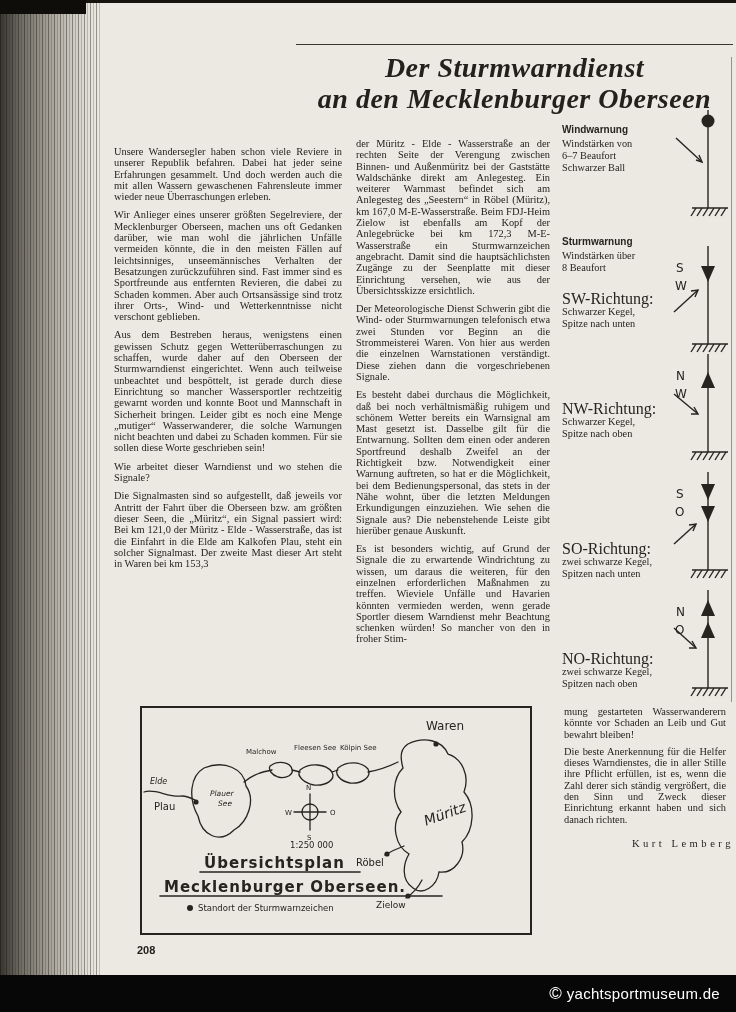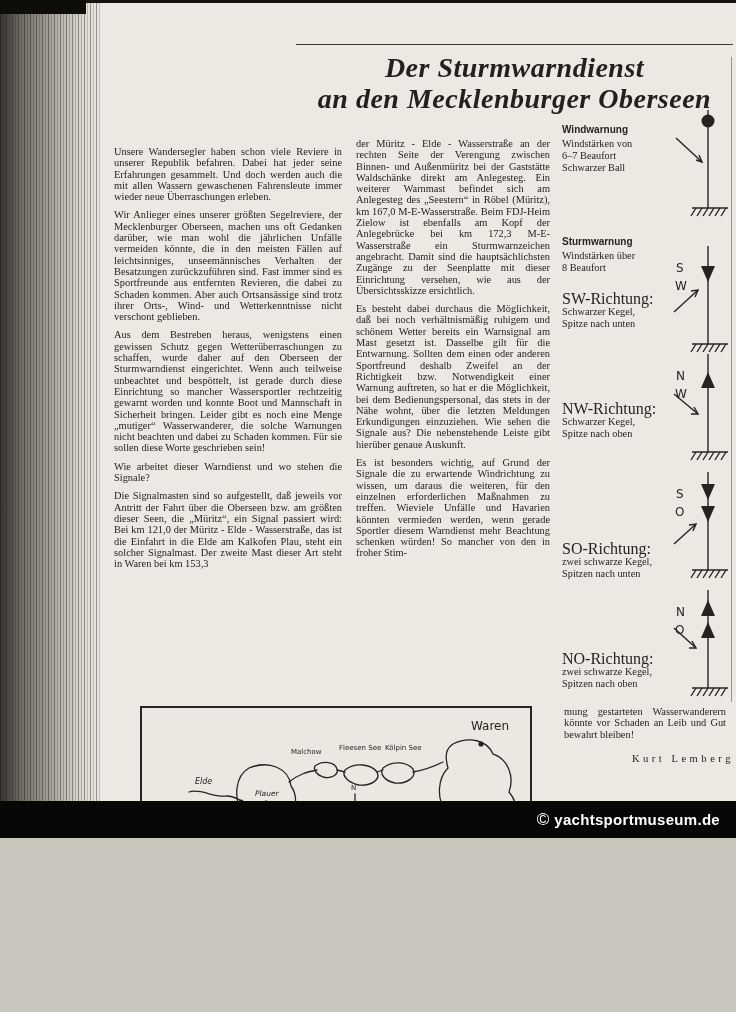--- a/index.html
+++ b/index.html
@@ -1,17 +1,17 @@
 <!DOCTYPE html>
 <html><head>
 <meta charset="utf-8">
 <style>
   html,body{margin:0;padding:0;}
   body{width:736px;height:1012px;overflow:hidden;background:#c9c6bd;}
-  .scan{position:relative;width:736px;height:838px;background:#ebe9e2;overflow:hidden;
+  .scan{position:relative;width:736px;height:1012px;background:#ebe9e2;overflow:hidden;
         font-family:"Liberation Serif", serif;color:#26241f;}
   
   .book-edge{position:absolute;left:0;top:0;width:100px;height:975px;
     background:linear-gradient(90deg,#37352f 0%,#6d6a62 20%,#a29e95 48%,#ccc9c0 72%,#e2e0d8 88%,#ebe9e2 100%);}
   .book-edge::after{content:"";position:absolute;inset:0;
     background:repeating-linear-gradient(90deg,rgba(18,16,12,.40) 0 1px,rgba(0,0,0,0) 1px 3px,rgba(35,32,27,.22) 3px 4px,rgba(0,0,0,0) 4px 6px);}
   .scan-top{position:absolute;top:0;left:0;width:736px;height:3px;background:#16140f;}
   .scan-corner{position:absolute;top:0;left:0;width:86px;height:14px;background:#0e0d0a;}
   .right-rule{position:absolute;left:731px;top:57px;width:1px;height:645px;background:rgba(42,39,32,.45);}
 
@@ -35,32 +35,32 @@
   .sig-head{font-family:"Liberation Sans",sans-serif;font-weight:bold;font-size:10px;margin-bottom:2px;}
   .sig-dir{font-size:16px;margin-bottom:1px;}
   .sig-body{white-space:pre-line;}
 
   
   .mast{position:absolute;left:666px;width:70px;height:122px;}
   .mast svg{display:block;}
 
   
   .map-box{position:absolute;left:140px;top:706px;width:392px;height:229px;
-    border:2px solid #26241f;background:#eae8e0;box-sizing:border-box;padding-left:45px;}
+    border:2px solid #26241f;background:#eae8e0;box-sizing:border-box;}
   .map-box svg{display:block;}
 
   .page-num{position:absolute;left:137px;top:944px;font-family:"Liberation Sans",sans-serif;
     font-weight:bold;font-size:11px;color:#23211b;}
 
   
   .watermark-bar{position:absolute;left:0;bottom:0;width:736px;height:37px;background:#070707;
     display:flex;align-items:center;justify-content:flex-end;padding-right:16px;box-sizing:border-box;
     font-family:"Liberation Sans",sans-serif;color:#fff;}
   .copy-icon{font-size:17px;margin-right:5px;line-height:1;}
-  .wm-text{font-size:15px;letter-spacing:.3px;font-weight:bold;}
+  .wm-text{font-size:15px;letter-spacing:.3px;}
 </style>
 </head>
 <body>
 
 <div class="scan">
 
   <div class="book-edge"></div>
   <div class="scan-top"></div>
   <div class="scan-corner"></div>
   <div class="right-rule"></div>
@@ -73,20 +73,21 @@
   <div class="col col1">
     <p>Unsere Wandersegler haben schon viele Reviere in unserer Republik befahren. Dabei hat jeder seine Erfahrungen gesammelt. Und doch werden auch die mit allen Wassern gewaschenen Fahrensleute immer wieder neue Überraschungen erleben.</p>
     <p>Wir Anlieger eines unserer größten Segelreviere, der Mecklenburger Oberseen, machen uns oft Gedanken darüber, wie man wohl die jährlichen Unfälle vermeiden könnte, die in den meisten Fällen auf leichtsinniges, unseemännisches Verhalten der Besatzungen zurückzuführen sind. Fast immer sind es Sportfreunde aus entfernten Revieren, die dabei zu Schaden kommen. Aber auch Ortsansässige sind trotz ihrer Orts-, Wind- und Wetterkenntnisse nicht verschont geblieben.</p>
     <p>Aus dem Bestreben heraus, wenigstens einen gewissen Schutz gegen Wetterüberraschungen zu schaffen, wurde daher auf den Oberseen der Sturmwarndienst eingerichtet. Wenn auch teilweise unbeachtet und bespöttelt, ist gerade durch diese Einrichtung so mancher Wassersportler rechtzeitig gewarnt worden und konnte Boot und Mannschaft in Sicherheit bringen. Leider gibt es noch eine Menge „mutiger“ Wasserwanderer, die solche Warnungen nicht beachten und dabei zu Schaden kommen. Für sie sollen diese Worte geschrieben sein!</p>
     <p>Wie arbeitet dieser Warndienst und wo stehen die Signale?</p>
     <p>Die Signalmasten sind so aufgestellt, daß jeweils vor Antritt der Fahrt über die Oberseen bzw. am größten dieser Seen, die „Müritz“, ein Signal passiert wird: Bei km 121,0 der Müritz - Elde - Wasserstraße, das ist die Einfahrt in die Elde am Kalkofen Plau, steht ein solcher Signalmast. Der zweite Mast dieser Art steht in Waren bei km 153,3</p>
   </div>
 
   <div class="col col2">
     <p>der Müritz - Elde - Wasserstraße an der rechten Seite der Verengung zwischen Binnen- und Außenmüritz bei der Gaststätte Waldschänke direkt am Anlegesteg. Ein weiterer Warnmast befindet sich am Anlegesteg des „Seestern“ in Röbel (Müritz), km 167,0 M-E-Wasserstraße. Beim FDJ-Heim Zielow ist ebenfalls am Kopf der Anlegebrücke bei km 172,3 M-E-Wasserstraße ein Sturmwarnzeichen angebracht. Damit sind die hauptsächlichsten Zugänge zu der Seenplatte mit dieser Einrichtung versehen, wie aus der Übersichtsskizze ersichtlich.</p>
+    <p>Der Meteorologische Dienst Schwerin gibt die Wind- oder Sturmwarnungen telefonisch etwa zwei Stunden vor Beginn an die Strommeisterei Waren. Von hier aus werden die einzelnen Warnstationen verständigt. Diese ziehen dann die vorgeschriebenen Signale.</p>
     <p>Es besteht dabei durchaus die Möglichkeit, daß bei noch verhältnismäßig ruhigem und schönem Wetter bereits ein Warnsignal am Mast gesetzt ist. Dasselbe gilt für die Entwarnung. Sollten dem einen oder anderen Sportfreund deshalb Zweifel an der Richtigkeit bzw. Notwendigkeit einer Warnung auftreten, so hat er die Möglichkeit, bei dem Bedienungspersonal, das stets in der Nähe wohnt, über die letzten Meldungen Erkundigungen einzuziehen. Wie sehen die Signale aus? Die nebenstehende Leiste gibt hierüber genaue Auskunft.</p>
     <p>Es ist besonders wichtig, auf Grund der Signale die zu erwartende Windrichtung zu wissen, um daraus die weiteren, für den einzelnen erforderlichen Maßnahmen zu treffen. Wieviele Unfälle und Havarien könnten vermieden werden, wenn gerade Sportler diesem Warndienst mehr Beachtung schenken würden! So mancher von den in froher Stim-</p>
   </div>
 
   <div class="sig" style="top:124px">
     <div class="sig-head">Windwarnung</div>
     <div class="sig-body">Windstärken von
 6–7 Beaufort
 Schwarzer Ball</div>
   </div>
@@ -261,20 +262,21 @@
         <text x="148" y="140" font-size="8.5">1:250 000</text>
         <text x="62" y="160" font-size="15" font-weight="bold" letter-spacing="1">Übersichtsplan</text>
         <text x="22" y="184" font-size="15" font-weight="bold" letter-spacing="1">Mecklenburger Oberseen.</text>
         <text x="56" y="203" font-size="8.5">Standort der Sturmwarnzeichen</text>
       </g>
     </svg>
   </div>
 
   <div class="col3">
     <p>mung gestarteten Wasserwanderern könnte vor Schaden an Leib und Gut bewahrt bleiben!</p>
+    <p>Die beste Anerkennung für die Helfer dieses Warndienstes, die in aller Stille ihre Pflicht erfüllen, ist es, wenn die Zahl derer sich ständig vergrößert, die den Sinn und Zweck dieser Einrichtung erkannt haben und sich danach richten.</p>
     <span class="author">Kurt Lemberg</span>
   </div>
 
   <div class="page-num">208</div>
 
   <div class="watermark-bar">
     <span class="copy-icon">©</span>
     <span class="wm-text">yachtsportmuseum.de</span>
   </div>
 

